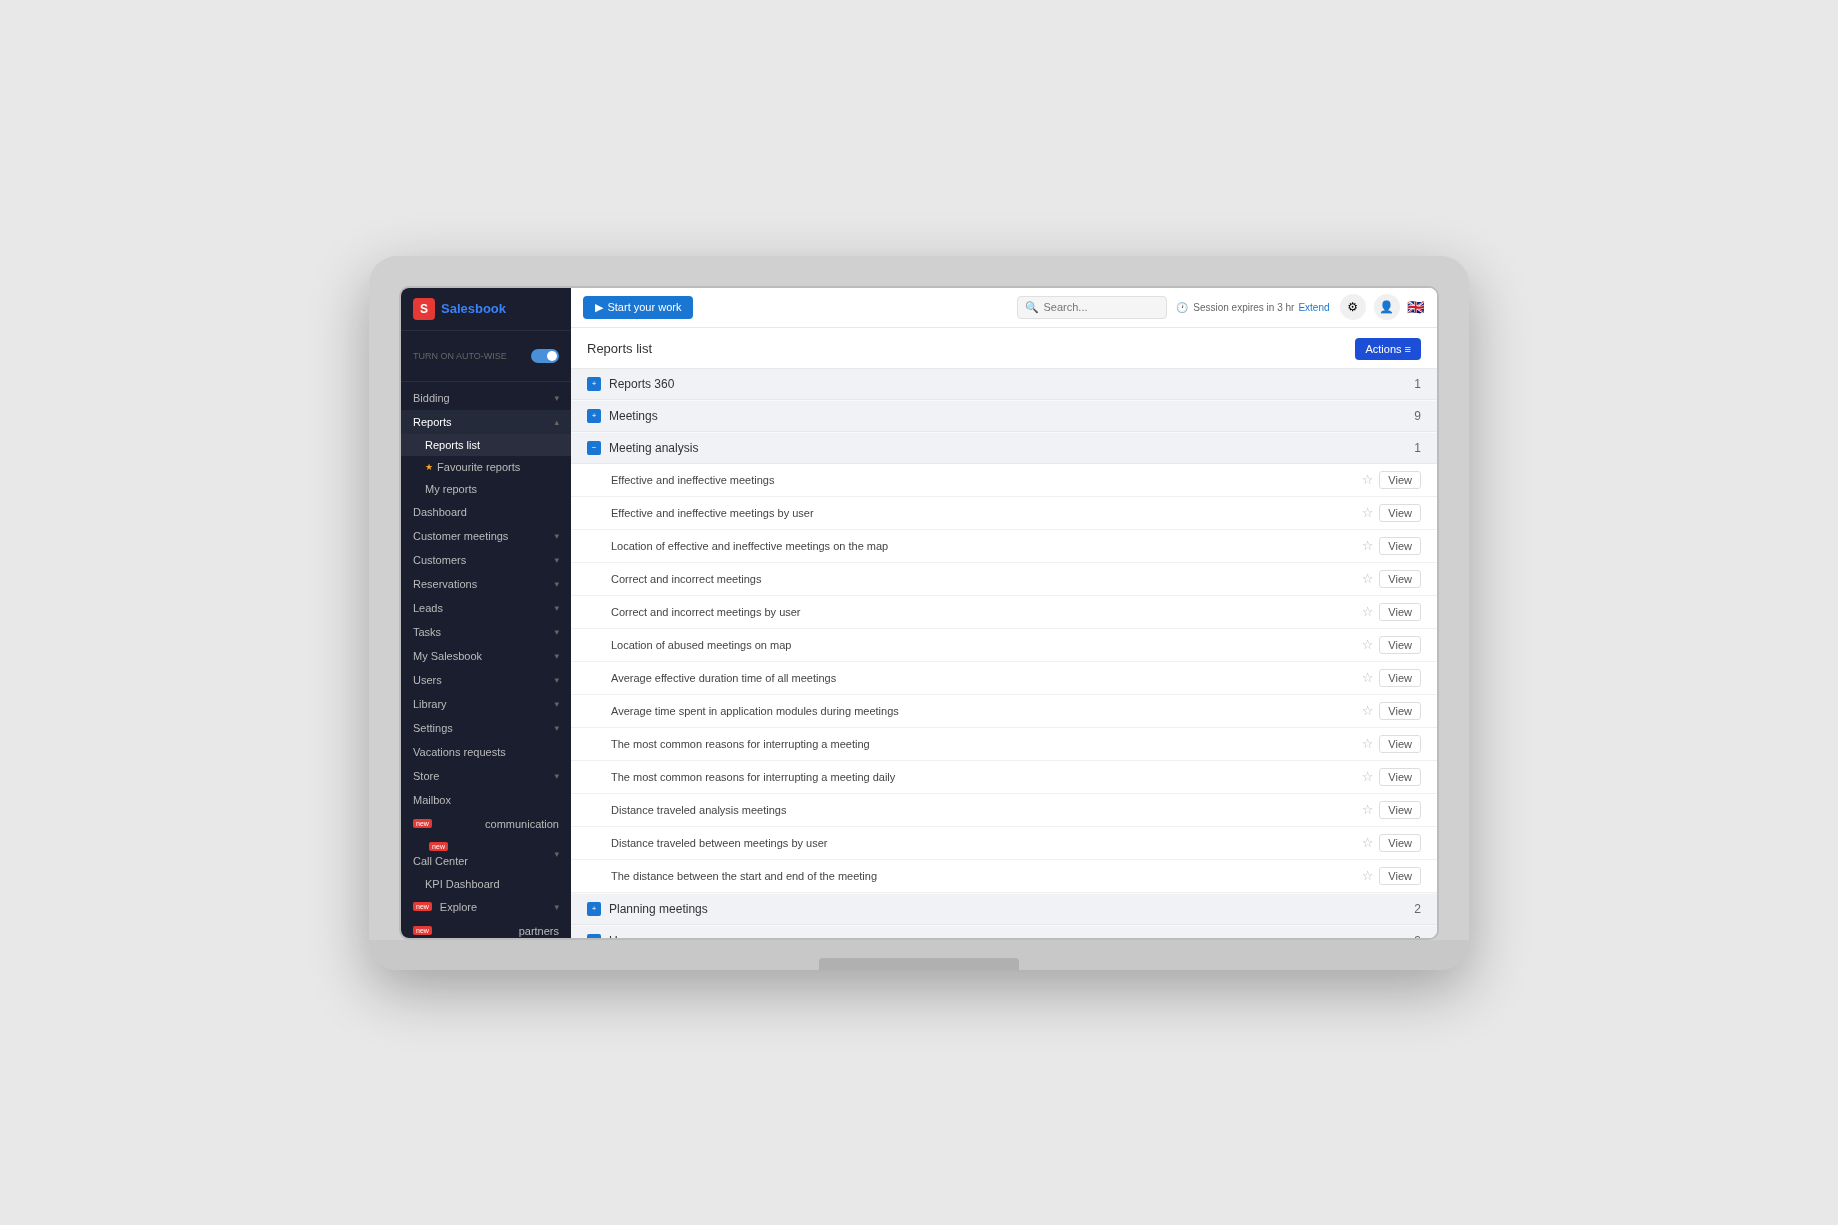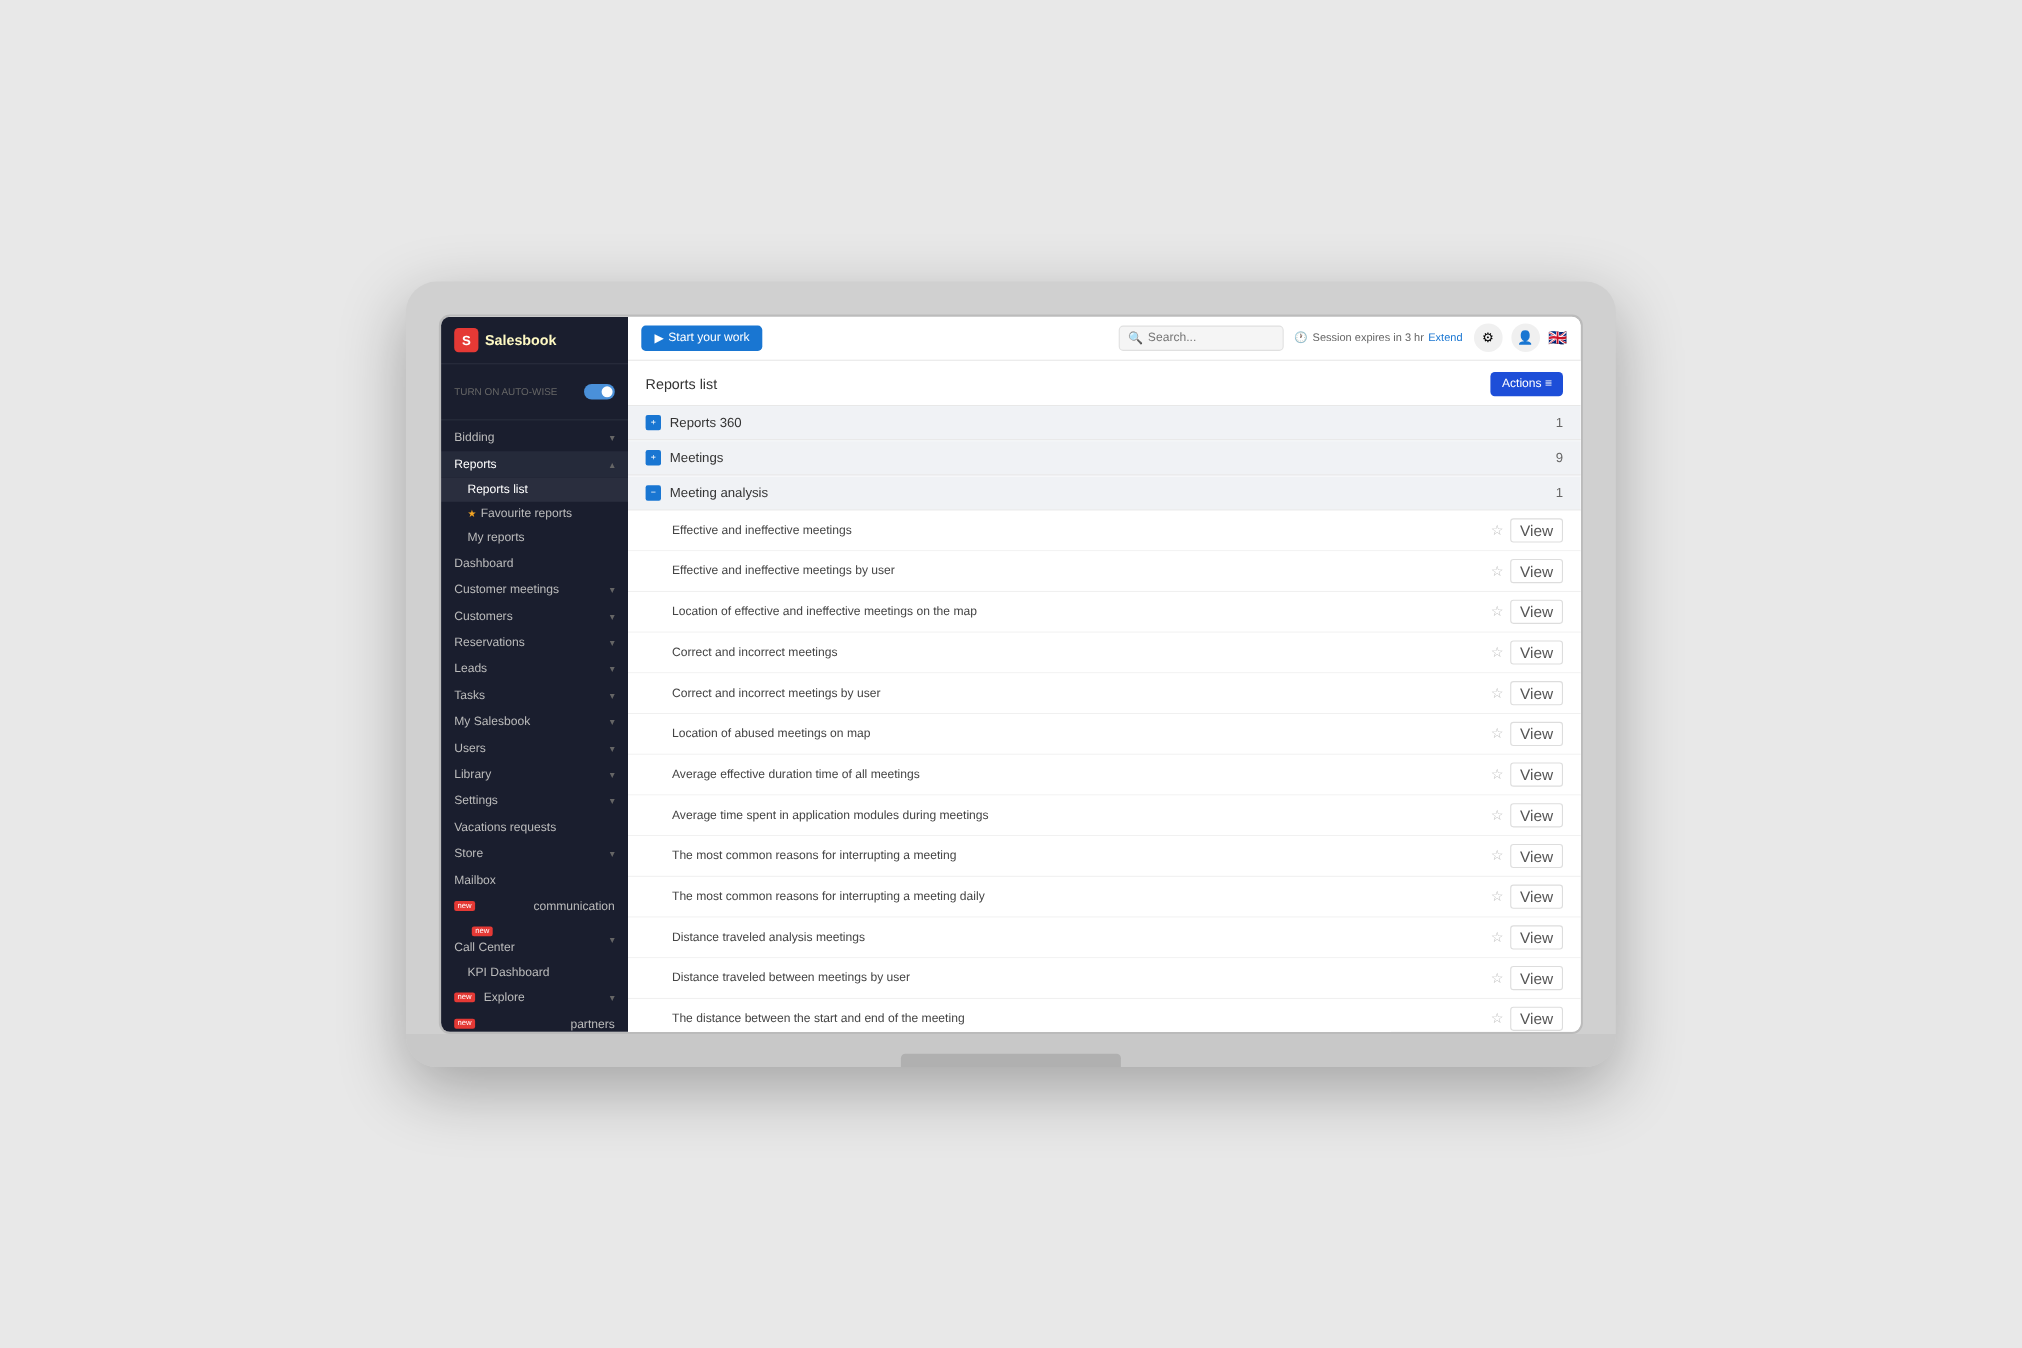--- a/index.html
+++ b/index.html
@@ -73,21 +73,21 @@
       background: #e53935;
       border-radius: 4px;
       display: flex;
       align-items: center;
       justify-content: center;
       color: white;
       font-weight: bold;
       font-size: 12px;
     }
     .logo-text {
-      color: #fef9c3;
+      color: #3b82f6;
       font-weight: 600;
       font-size: 13px;
     }
     .auto-wise-row {
       display: flex;
       align-items: center;
       justify-content: space-between;
       padding: 18px 12px;
       font-size: 9px;
       color: #666;
@@ -314,21 +314,21 @@
       cursor: pointer;
       color: #bbb;
       font-size: 13px;
     }
     .view-btn {
       background: none;
       border: 1px solid #ddd;
       color: #555;
       padding: 2px 8px;
       border-radius: 3px;
-      font-size: 14px;
+      font-size: 11px;
       cursor: pointer;
     }
   </style>
 </head>
 <body>
 
 <div class="laptop-outer">
   <div class="laptop-screen">
     <div class="app-container">
 

